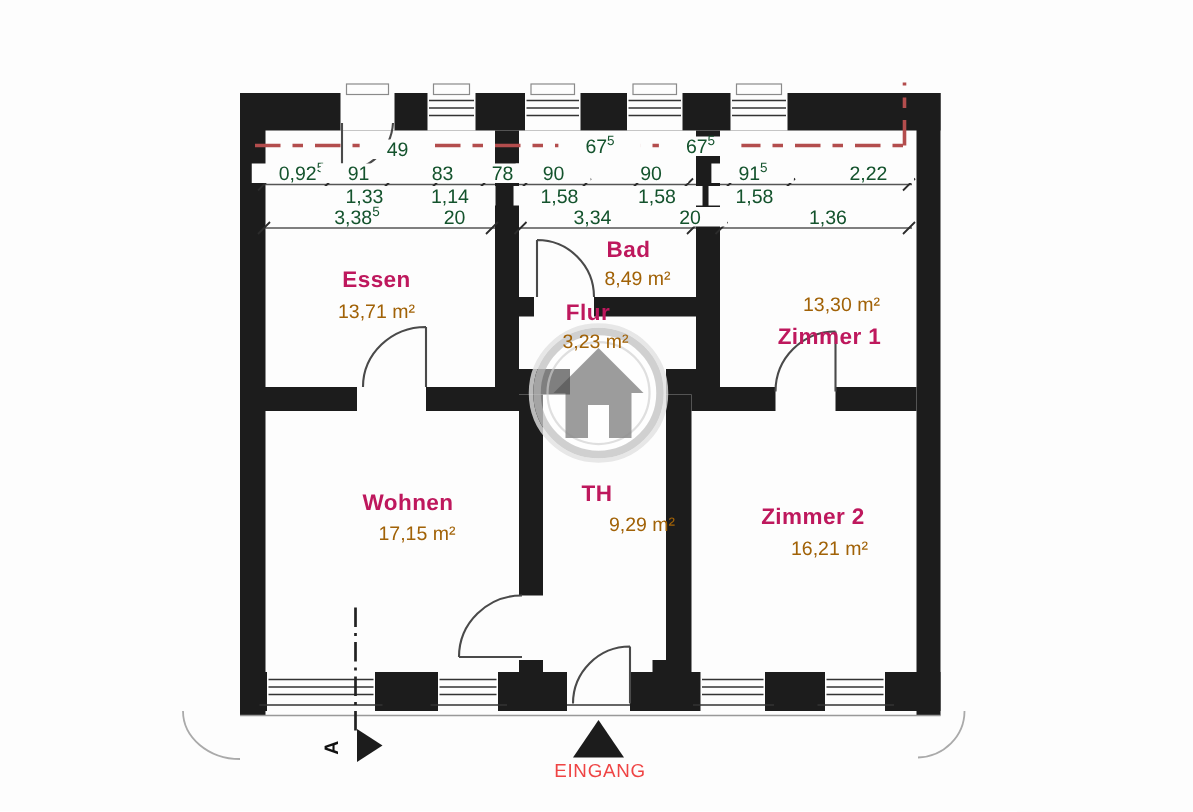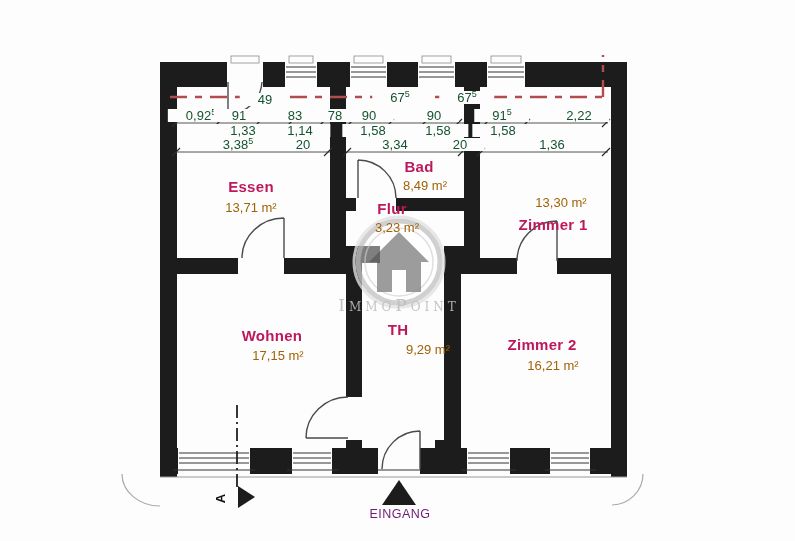--- a/index.html
+++ b/index.html
@@ -3,21 +3,21 @@
 <meta charset="utf-8">
 <style>
   html,body{margin:0;padding:0;background:#ffffff;}
   #stage{position:relative;width:795px;height:541px;background:#fdfdfd;overflow:hidden;
          font-family:"Liberation Sans", sans-serif;color:#111;}
   .t{position:absolute;transform:translateX(-50%);white-space:nowrap;line-height:1;}
   .dim{font-size:13px;color:#14532d;background:#fdfdfd;padding:0 18px;}
   .dim sup{font-size:9px;line-height:0;}
   .room-name{font-size:15px;font-weight:bold;color:#be185d;letter-spacing:.3px;}
   .room-area{font-size:13px;color:#a16207;}
-  .entrance-label{font-size:12.5px;color:#701a75;letter-spacing:.5px;}
+  .entrance-label{font-size:12.5px;color:#ef4444;letter-spacing:.5px;}
   .section-letter{position:absolute;font-size:13px;font-weight:bold;transform:rotate(-90deg);}
   .watermark-text{font-family:"DejaVu Serif", serif;font-size:17px;color:#bdbdbd;
                   letter-spacing:4px;font-variant:small-caps;opacity:.9;}
   svg{position:absolute;left:0;top:0;}
 </style>
 </head>
 <body>
 
 <div id="stage">
 
@@ -180,15 +180,14 @@
   <div class="t room-area" style="left:278px;top:349px;text-align:center;">17,15 m²</div>
 
   <div class="t room-name" style="left:398px;top:322px;">TH</div>
   <div class="t room-area" style="left:428px;top:343px;">9,29 m²</div>
 
   <div class="t room-name" style="left:542px;top:337px;">Zimmer 2</div>
   <div class="t room-area" style="left:553px;top:359px;">16,21 m²</div>
 
   <div class="t entrance-label" style="left:400px;top:508px;">EINGANG</div>
   <div class="section-letter" style="left:216px;top:491px;">A</div>
-  <div class="t watermark-text" style="left:399px;top:297px;">ImmoPoint</div>
 
 </div>
 
 </body></html>

